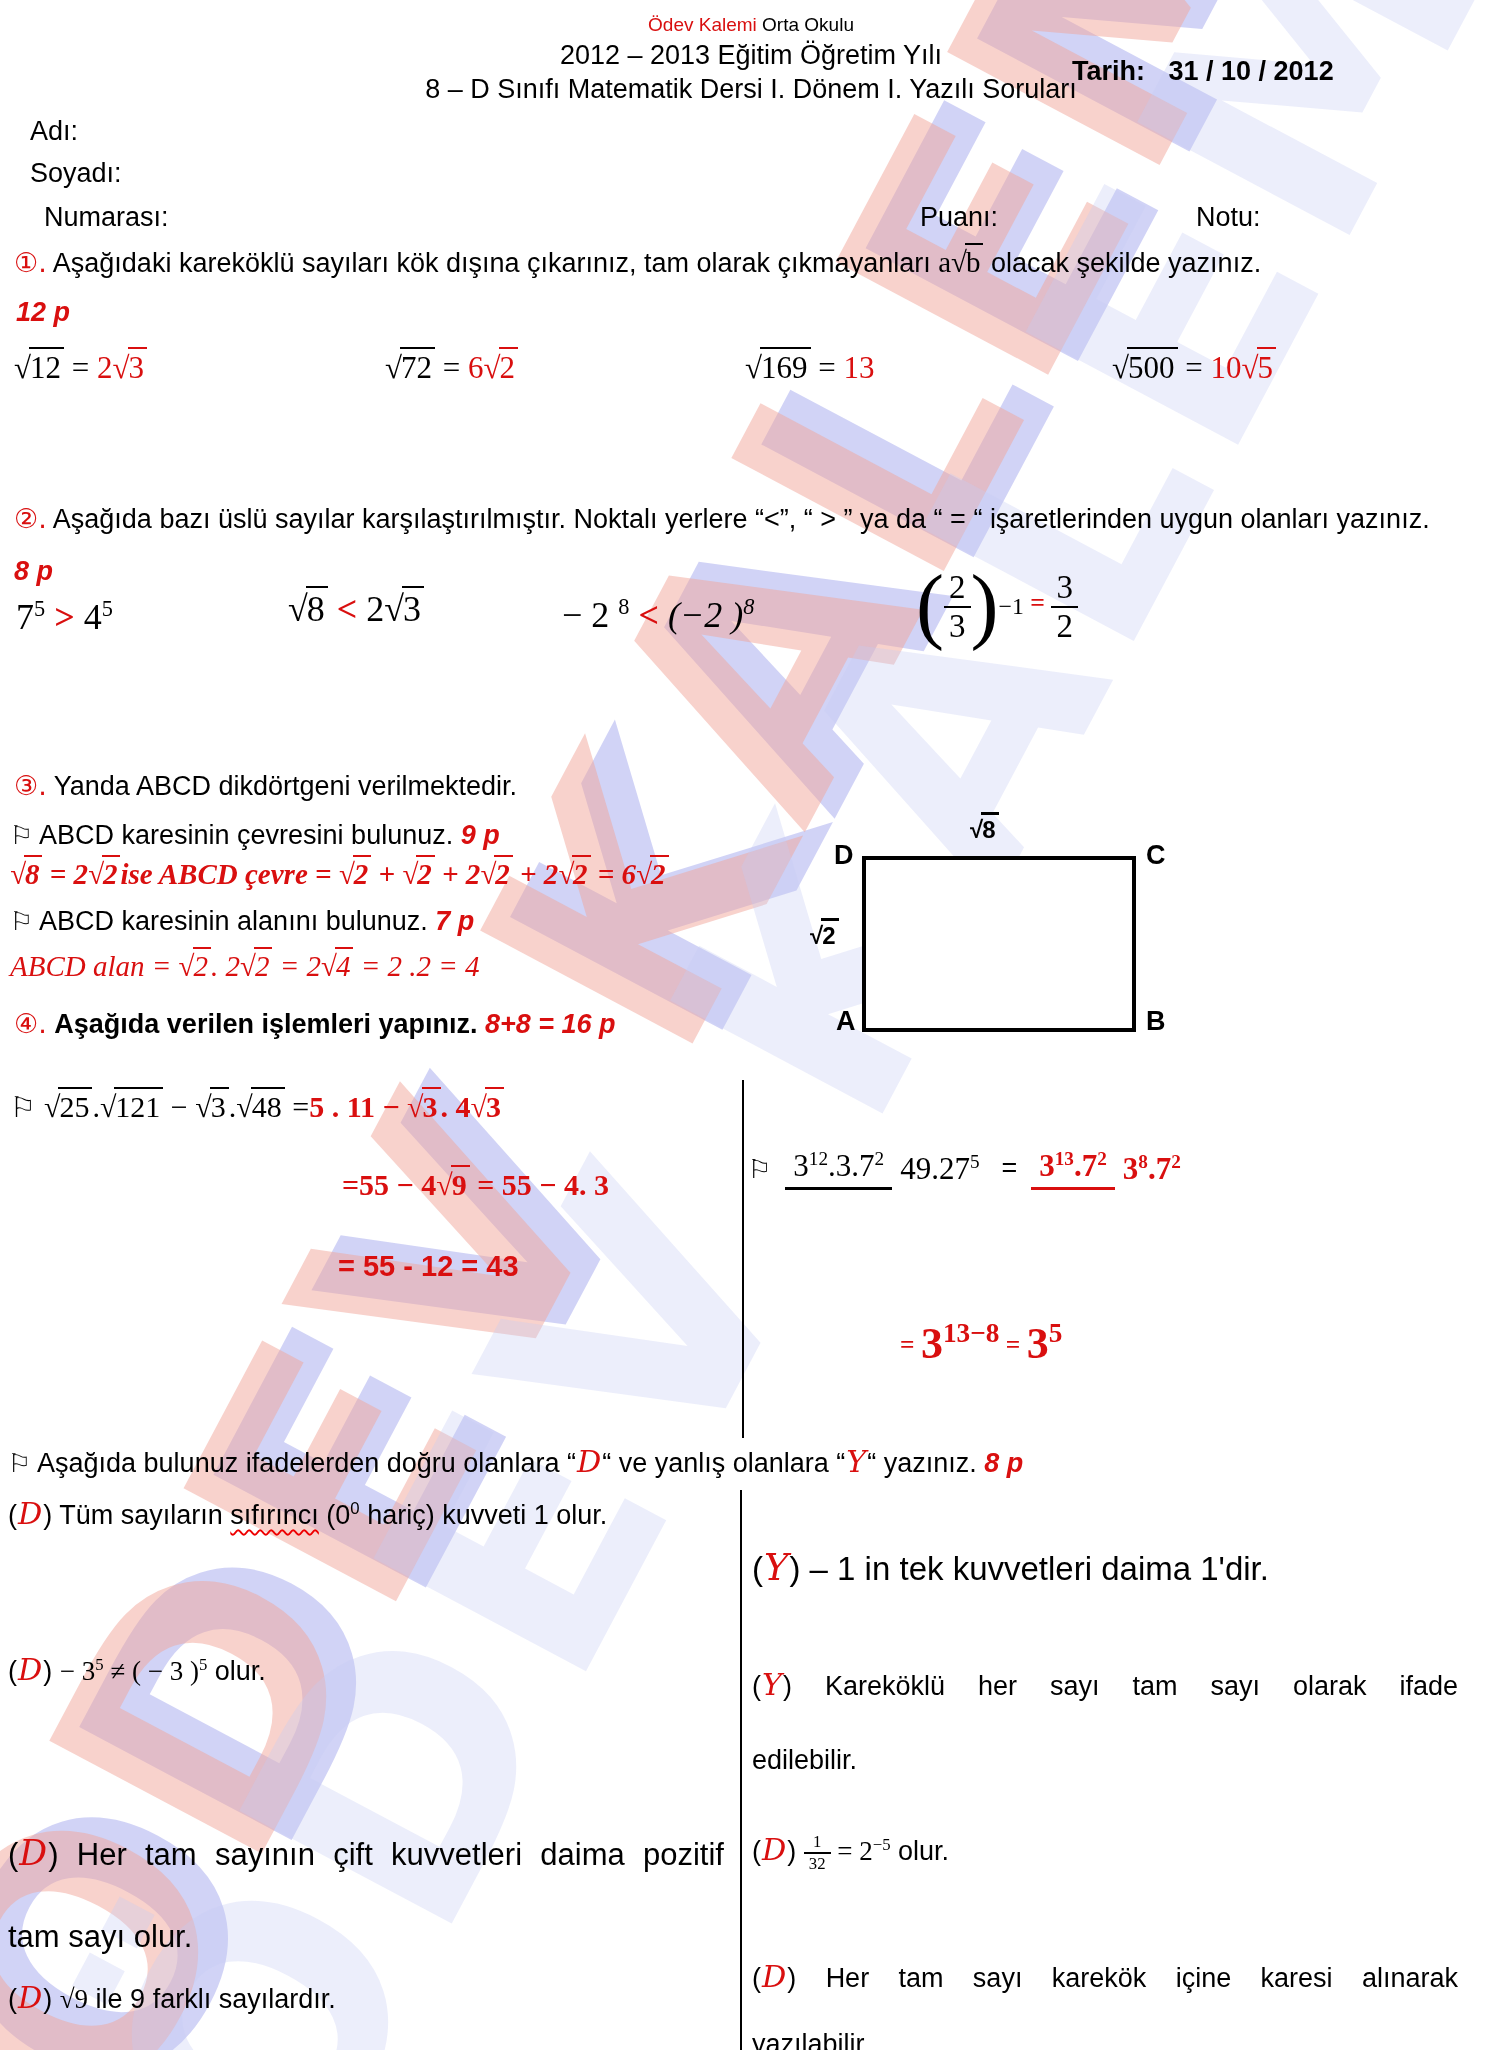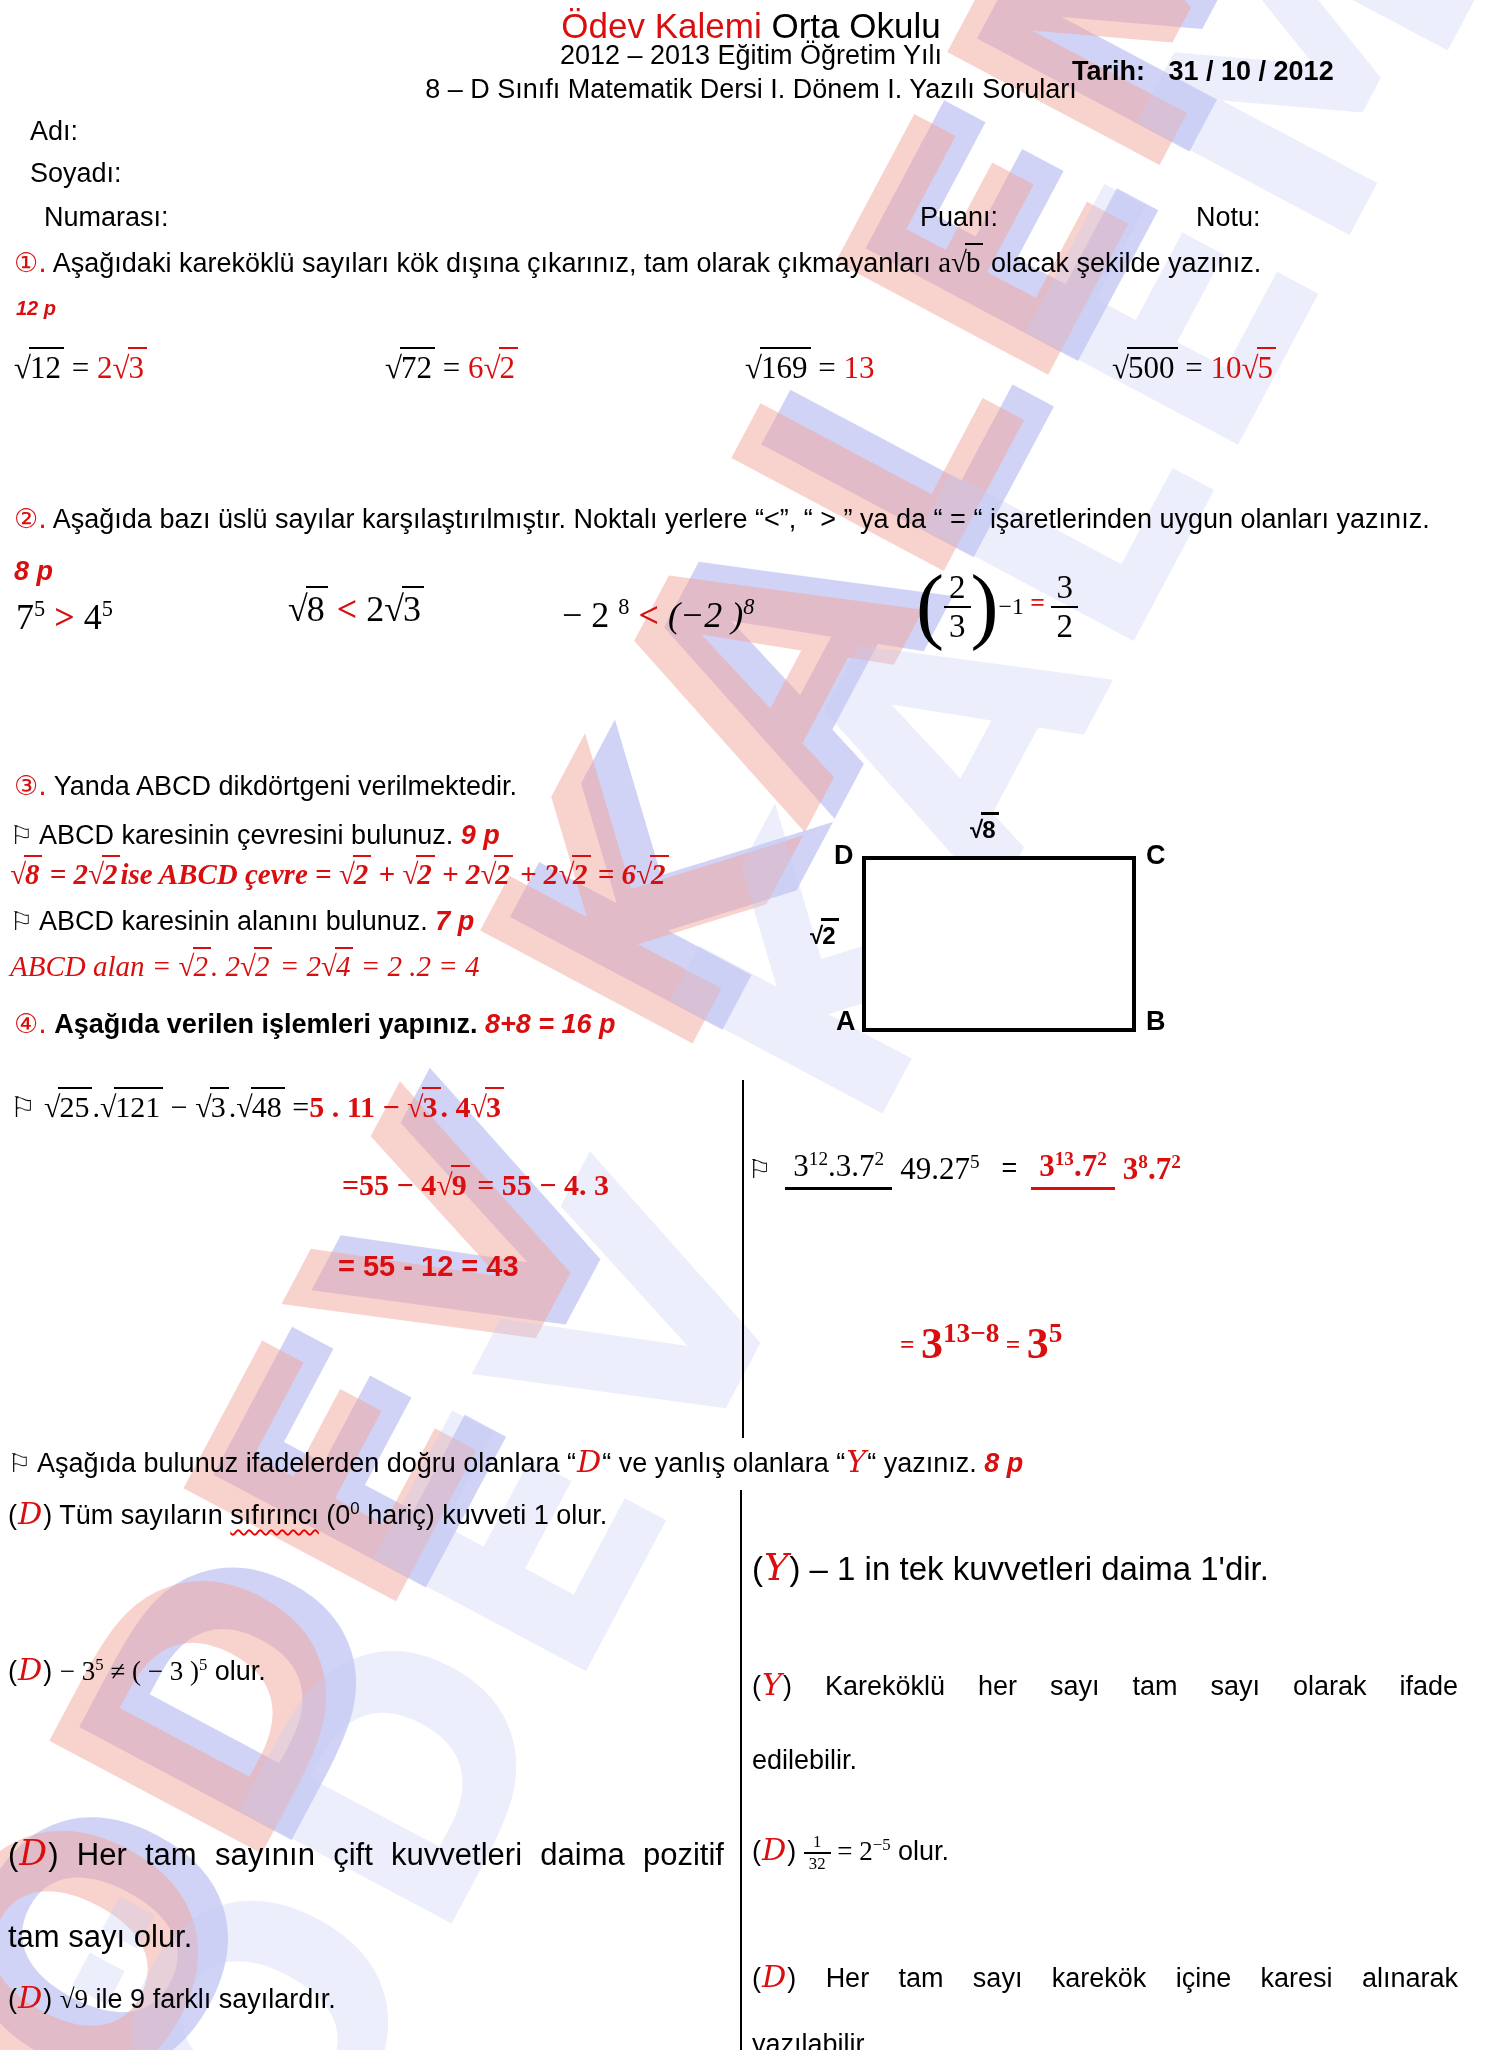--- a/index.html
+++ b/index.html
@@ -51,21 +51,21 @@
 </head>
 <body>
 
 <div id="page">
 
   <div class="wm wm1">ÖDEV KALEMİ</div>
   <div class="wm wm2">ÖDEV KALEMİ</div>
 
   <div class="layer">
 
-    <div class="abs" style="top:6px;left:0;width:100%;text-align:center;font-size:35px;">
+    <div class="abs" style="top:14px;left:0;width:100%;text-align:center;font-size:19px;">
       <span class="red">Ödev Kalemi</span><span> Orta Okulu</span>
     </div>
     <div class="abs" style="top:40px;left:0;width:100%;text-align:center;font-size:27px;">2012 – 2013 Eğitim Öğretim Yılı</div>
     <div class="abs b" style="top:56px;left:1072px;font-size:27px;">
       <span>Tarih:</span>
       <span style="margin-left:16px;">31 / 10 / 2012</span>
     </div>
     <div class="abs" style="top:74px;left:0;width:100%;text-align:center;font-size:27px;">8 – D Sınıfı Matematik Dersi I. Dönem I. Yazılı Soruları</div>
 
     <div class="abs" style="top:116px;left:30px;font-size:27px;">Adı:</div>
@@ -73,21 +73,21 @@
     <div class="abs" style="top:202px;left:44px;font-size:27px;">Numarası:</div>
     <div class="abs" style="top:202px;left:920px;font-size:27px;">Puanı:</div>
     <div class="abs" style="top:202px;left:1196px;font-size:27px;">Notu:</div>
 
     <div class="abs" style="top:246px;left:14px;width:1474px;font-size:27px;">
       <span class="qnum">①.</span>
       <span>Aşağıdaki kareköklü sayıları kök dışına çıkarınız, tam olarak çıkmayanları</span>
       <span class="math" style="font-size:29px;"><span>a</span><span class="sq"><span class="rs">√</span><span class="rv">b</span></span></span>
       <span>olacak şekilde yazınız.</span>
     </div>
-    <div class="abs pts" style="top:297px;left:16px;font-size:20px;">12 p</div>
+    <div class="abs pts" style="top:297px;left:16px;font-size:27px;">12 p</div>
 
     <div class="abs math" style="top:350px;left:14px;font-size:31px;"><span class="sq"><span class="rs">√</span><span class="rv">12</span></span><span> = </span><span class="red">2</span><span class="sq red"><span class="rs">√</span><span class="rv">3</span></span></div>
     <div class="abs math" style="top:350px;left:385px;font-size:31px;"><span class="sq"><span class="rs">√</span><span class="rv">72</span></span><span> = </span><span class="red">6</span><span class="sq red"><span class="rs">√</span><span class="rv">2</span></span></div>
     <div class="abs math" style="top:350px;left:745px;font-size:31px;"><span class="sq"><span class="rs">√</span><span class="rv">169</span></span><span> = </span><span class="red">13</span></div>
     <div class="abs math" style="top:350px;left:1112px;font-size:31px;"><span class="sq"><span class="rs">√</span><span class="rv">500</span></span><span> = </span><span class="red">10</span><span class="sq red"><span class="rs">√</span><span class="rv">5</span></span></div>
 
     <div class="abs" style="top:493px;left:14px;width:1438px;font-size:27px;line-height:52px;">
       <span class="qnum">②.</span>
       <span>Aşağıda bazı üslü sayılar karşılaştırılmıştır.  Noktalı yerlere “&lt;”,  “ &gt; ” ya da  “ = “  işaretlerinden uygun olanları yazınız.</span>
       <span class="pts">8 p</span>

